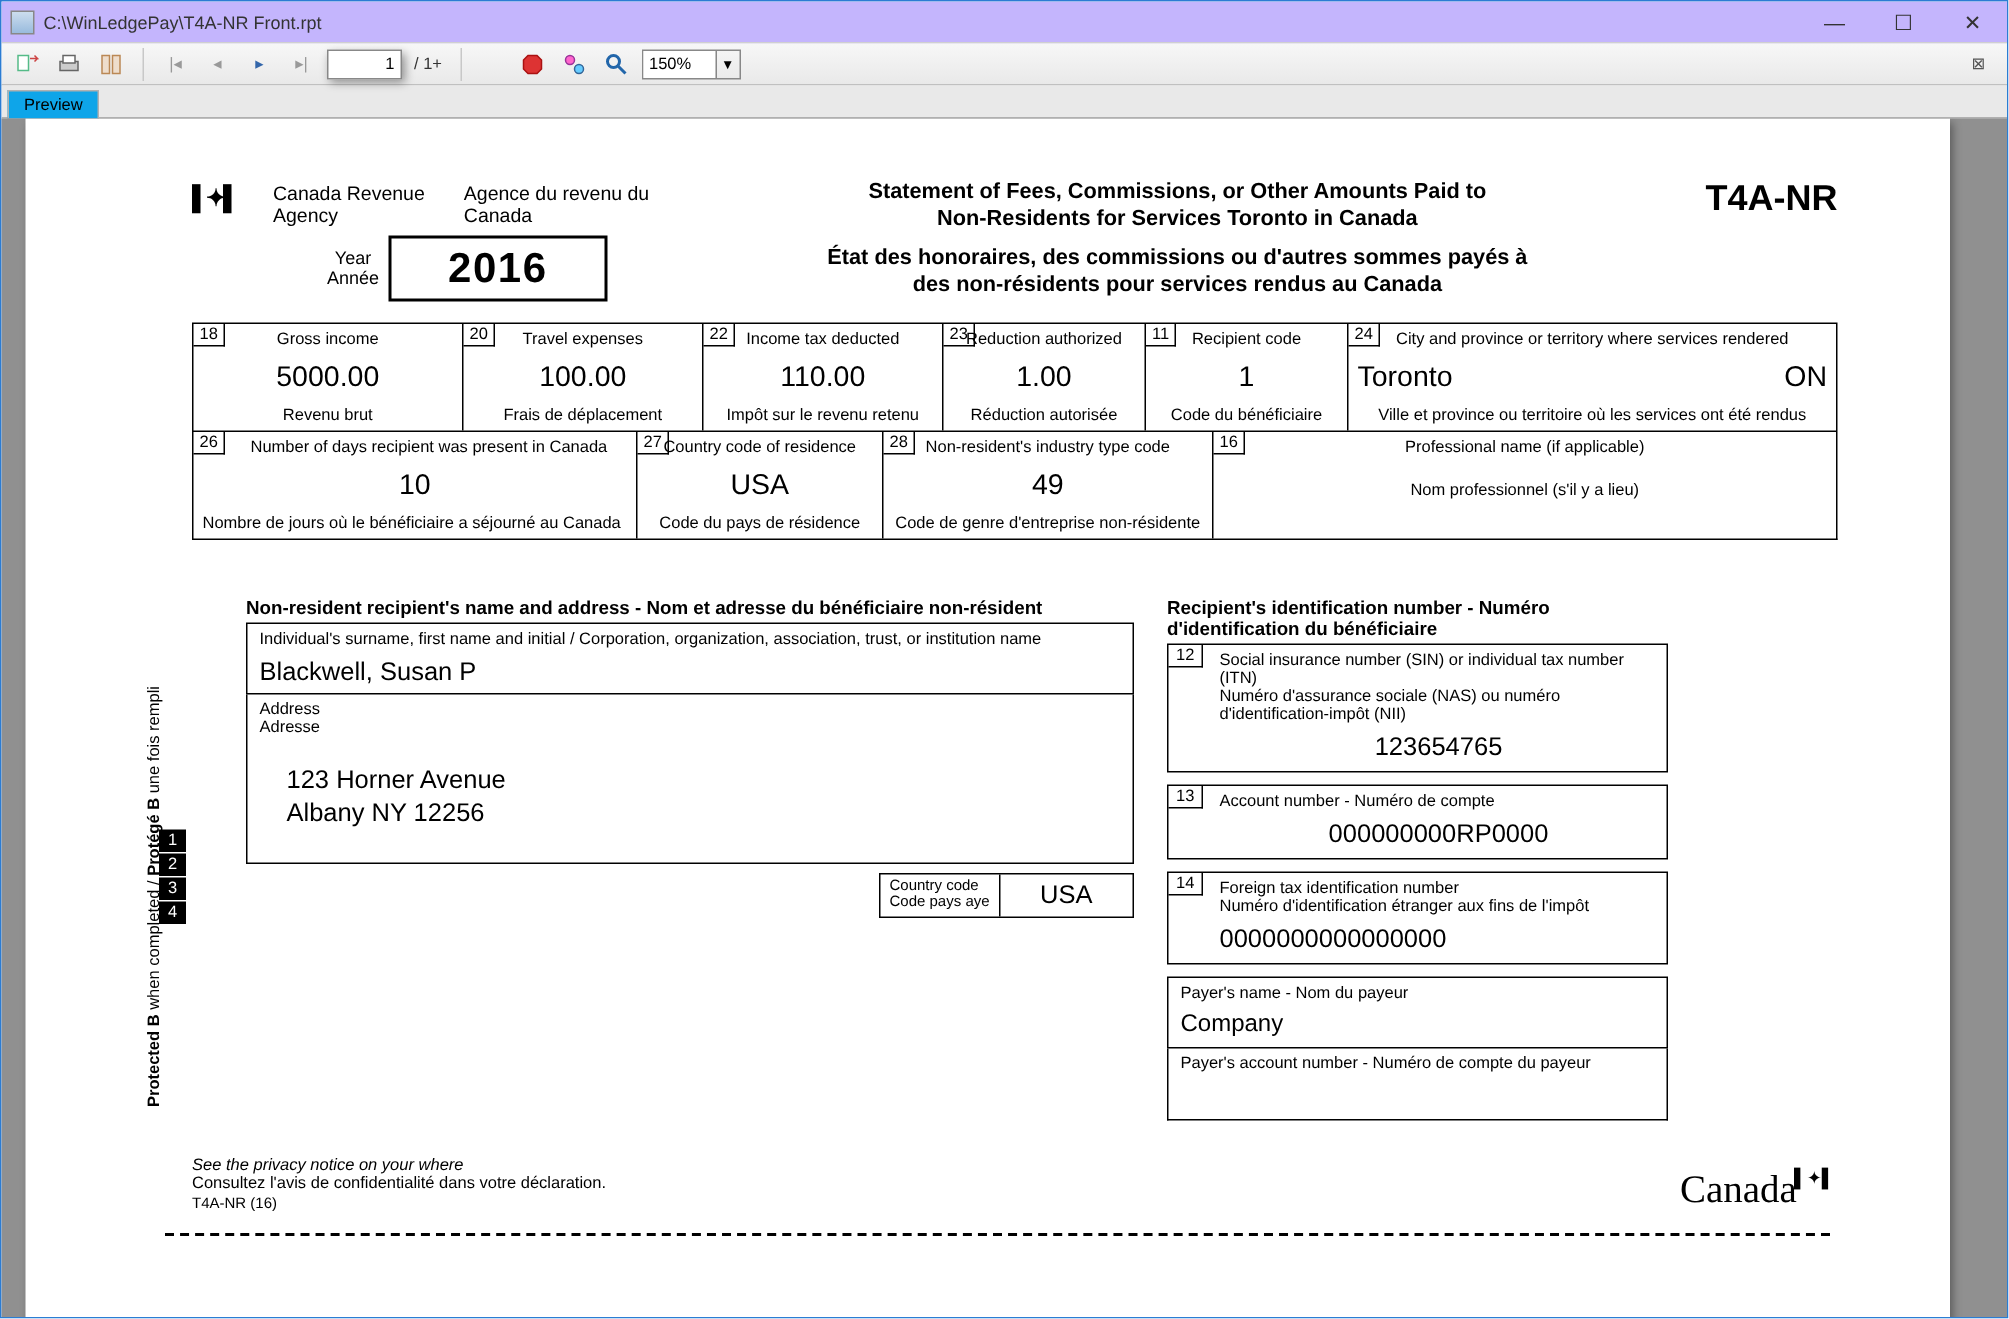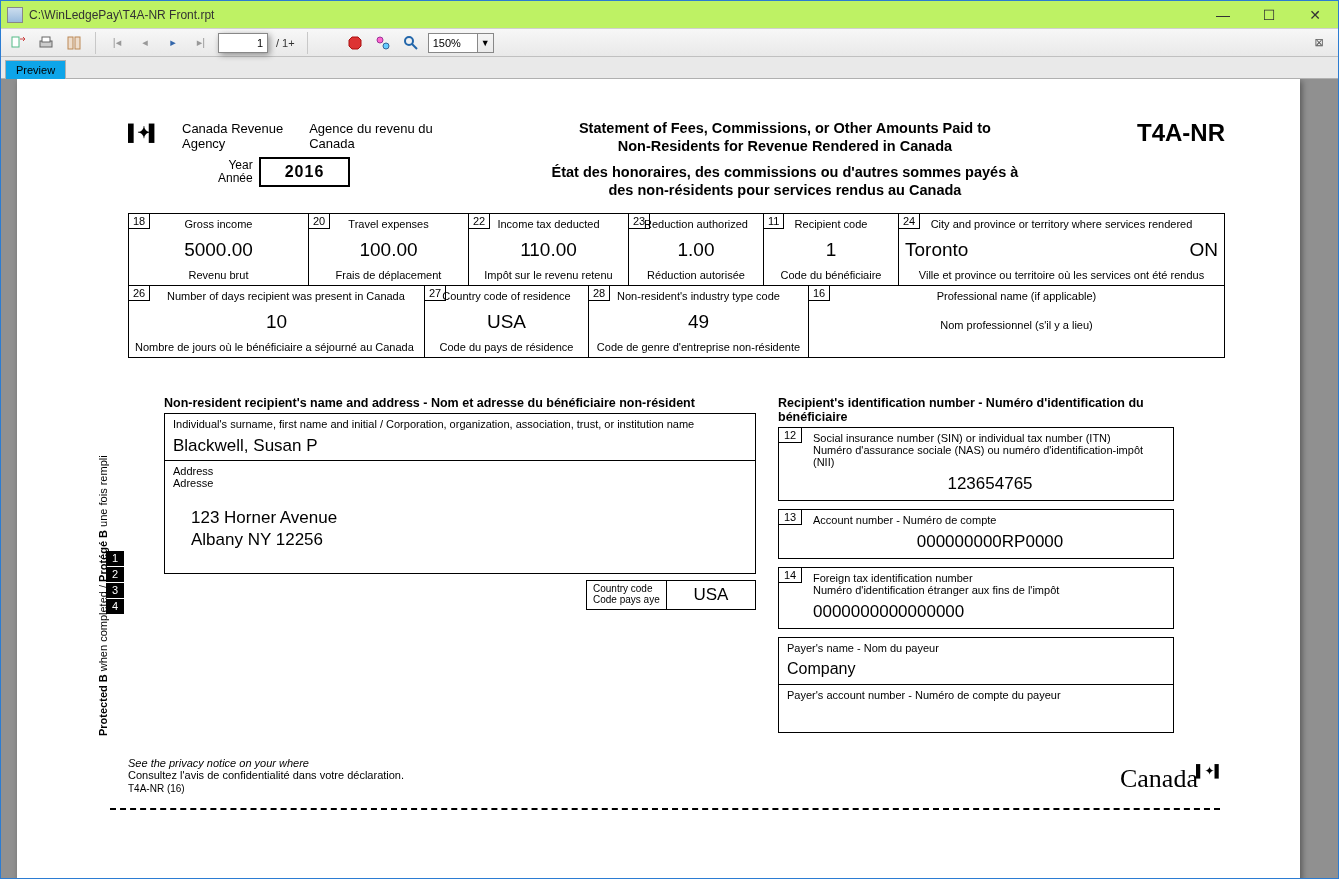--- a/index.html
+++ b/index.html
@@ -1,20 +1,20 @@
 <!DOCTYPE html>
 <html><head>
 <meta charset="utf-8">
 <style>
   * { box-sizing: border-box; }
   html, body { margin:0; padding:0; font-family: Arial, Helvetica, sans-serif; background:#fff; }
   .window { width:1339px; height:879px; border:1px solid #2b7cd3; display:flex; flex-direction:column; overflow:hidden; }
 
   
-  .titlebar { height:28px; background:#bef264; display:flex; align-items:center; border-bottom:1px solid #d0d0d0; font-size:12px; color:#333; }
+  .titlebar { height:28px; background:#c4b5fd; display:flex; align-items:center; border-bottom:1px solid #d0d0d0; font-size:12px; color:#333; }
   .titlebar .appicon { width:16px; height:16px; margin:0 6px; border:1px solid #888; background:linear-gradient(#cde, #9bd); }
   .titlebar .title { flex:1; }
   .titlebar .winbtns { display:flex; }
   .titlebar .winbtn { width:46px; height:28px; display:flex; align-items:center; justify-content:center; font-size:14px; color:#333; }
 
   
   .toolbar { height:28px; background:linear-gradient(#f7f7f7,#e9e9e9); border-bottom:1px solid #c0c0c0; display:flex; align-items:center; padding:0 6px; gap:6px; font-size:11px; }
   .toolbar .tbtn { width:22px; height:22px; display:flex; align-items:center; justify-content:center; border:1px solid transparent; background:transparent; border-radius:2px; }
   .toolbar .sep { width:1px; height:22px; background:#c8c8c8; margin:0 4px; }
   .toolbar input.page { width:50px; height:20px; border:1px solid #888; text-align:right; font-size:11px; padding:0 4px; }
@@ -38,39 +38,39 @@
   
   .form { position:absolute; left:111px; top:40px; width:1097px; font-family: Arial, sans-serif; color:#000; }
   .header { display:flex; align-items:flex-start; }
   .flag { width:44px; height:22px; margin-top:2px; display:flex; align-items:center; font-size:16px; font-weight:bold; letter-spacing:-2px; }
   .agency { display:flex; gap:26px; font-size:13px; margin-top:2px; }
   .agency div { line-height:15px; }
   .centerhead { flex:1; text-align:center; font-size:14.5px; font-weight:bold; padding:0 10px; line-height:18px; }
   .formcode { font-size:24px; font-weight:bold; white-space:nowrap; }
   .subhead { text-align:center; font-size:14.5px; font-weight:bold; margin-top:8px; line-height:18px; }
   .yearbox { display:flex; align-items:center; margin-top:6px; margin-left:90px; }
-  .yearbox .yl { font-size:12px; text-align:right; line-height:13px; margin-right:6px; }
-  .yearbox .yv { border:2px solid #000; padding:4px 24px; font-size:16px; font-weight:bold; letter-spacing:1px;}
+  .yearbox .yl { font-size:12px; text-align:center; line-height:13px; margin-right:6px; }
+  .yearbox .yv { border:2px solid #000; padding:4px 38px; font-size:28px; font-weight:bold; letter-spacing:1px;}
   
   
   .row { display:flex; border:1.5px solid #000; }
   .row.top { margin-top:14px; }
   .cell { border-right:1.5px solid #000; position:relative; padding:2px 6px 4px 6px; display:flex; flex-direction:column; }
   .cell:last-child { border-right:none; }
   .boxnum { position:absolute; left:0; top:0; border-right:1px solid #000; border-bottom:1px solid #000; font-size:11px; padding:1px 4px; }
   .cell .lblE { text-align:center; font-size:11px; margin-top:2px; min-height:13px;}
   .cell .lblE.left { text-align:left; padding-left:32px;}
   .cell .val { text-align:center; font-size:19px; margin:8px 0; }
   .cell .lblF { text-align:center; font-size:11px; }
   .cell .lblF.left { text-align:left; }
   .row2 { display:flex; border:1.5px solid #000; border-top:none; }
 
   .twocol { display:flex; gap:22px; margin-top:38px; }
   .colL { width:628px; position:relative; }
-  .colR { width:396px; }
+  .colR { width:334px; }
   .sectitle { font-size:12.5px; font-weight:bold; margin-bottom:3px; }
   .bbox { border:1.5px solid #000; padding:4px 8px; font-size:11px; }
   .bbox .big { font-size:17px; margin-top:6px; }
   .addrbox { border:1.5px solid #000; border-top:none; padding:4px 8px 22px 8px; font-size:11px; }
   .addrbox .lines { font-size:17px; margin-top:18px; line-height:22px; padding-left:18px; }
   .ccbox { border:1.5px solid #000; display:flex; width:170px; margin-left:auto; margin-top:6px; font-size:10px; }
   .ccbox .l { padding:2px 6px; border-right:1.5px solid #000; line-height:11px; }
   .ccbox .v { flex:1; text-align:center; font-size:17px; padding:4px 0; }
 
   .rbox { border:1.5px solid #000; position:relative; padding:4px 6px 6px 34px; font-size:11px; margin-bottom:8px; }
@@ -180,21 +180,21 @@
                 <div><span>Agence du revenu du</span><br><span>Canada</span></div>
               </div>
             </div>
             <div class="yearbox">
               <div class="yl"><span>Year</span><br><span>Année</span></div>
               <div class="yv">2016</div>
             </div>
           </div>
           <div class="centerhead">
             <span>Statement of Fees, Commissions, or Other Amounts Paid to</span><br>
-            <span>Non-Residents for Revenue Rendered in Canada</span>
+            <span>Non-Residents for Services Toronto in Canada</span>
             <div class="subhead">
               <span>État des honoraires, des commissions ou d'autres sommes payés à</span><br>
               <span>des non-résidents pour services rendus au Canada</span>
             </div>
           </div>
           <div class="formcode">T4A-NR</div>
         </div>
 
         <div class="row top">
           <div class="cell" style="width:180px">

